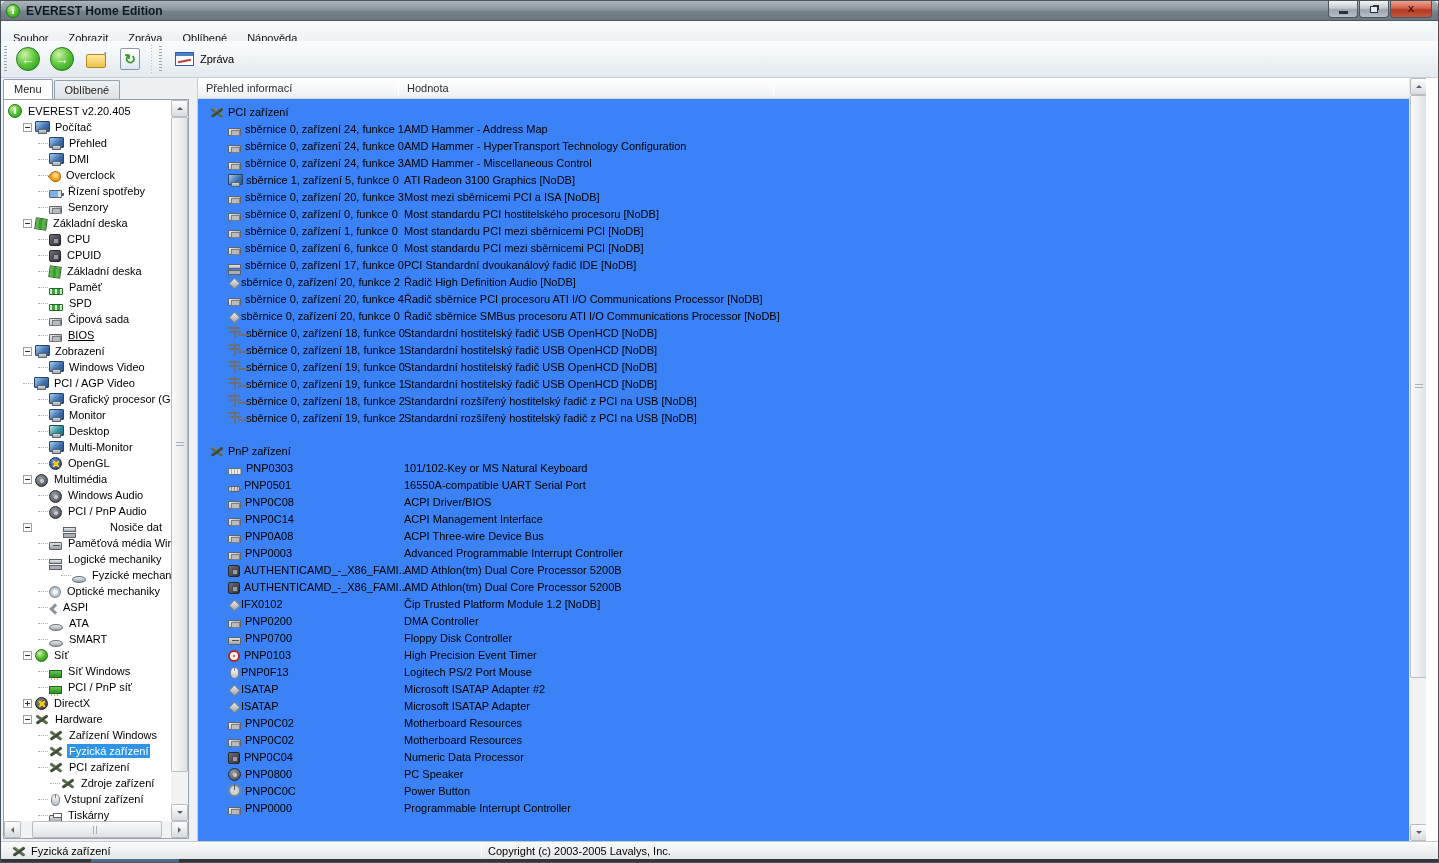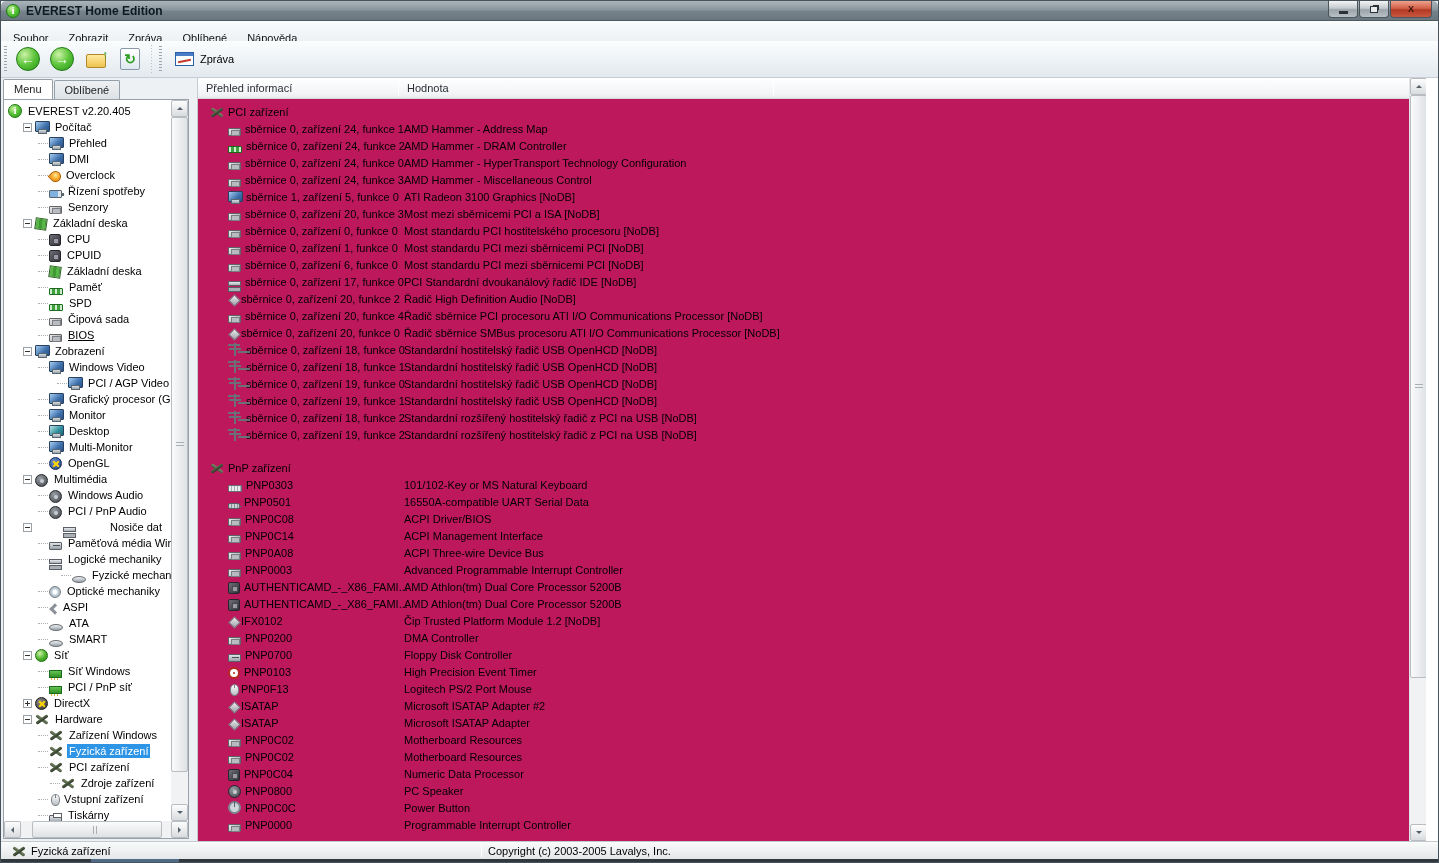--- a/index.html
+++ b/index.html
@@ -84,21 +84,21 @@
   .sb-thumb-v::after{content:"";position:absolute;left:4px;top:50%;margin-top:-3px;width:8px;height:6px;
     background:repeating-linear-gradient(#aab0b6 0 1px,transparent 1px 3px);}
   .sb-thumb-h{position:absolute;top:0;height:17px;border:1px solid #b9bdc2;border-radius:2px;
     background:linear-gradient(#fafbfb,#dfe2e5);cursor:grab;}
   .sb-thumb-h::after{content:"";position:absolute;top:4px;left:50%;margin-left:-4px;height:8px;width:6px;
     background:repeating-linear-gradient(90deg,#aab0b6 0 1px,transparent 1px 3px);}
   .tree-vscroll{position:absolute;right:0;top:0;bottom:17px;width:17px;}
   .tree-hscroll{position:absolute;left:0;right:0;bottom:0;height:17px;}
   .splitter{position:absolute;left:190px;top:0;width:6px;height:100%;cursor:ew-resize;}
   
-  .content{position:absolute;left:196px;top:0;right:29px;height:100%;background:#be185d;border-left:1px solid #c6ccd2;}
+  .content{position:absolute;left:196px;top:0;right:29px;height:100%;background:#3b82f6;border-left:1px solid #c6ccd2;}
   .list-header{position:absolute;left:0;right:0;top:0;height:21px;
     background:linear-gradient(#ffffff,#f2f4f6 80%,#e9ecef);border-bottom:1px solid #d5d9dd;color:#2b2f33;}
   .hcell{position:absolute;top:0;height:21px;line-height:21px;padding-left:8px;cursor:pointer;}
   .hdiv{position:absolute;top:2px;bottom:2px;width:1px;background:#d8dcе0;border-right:1px solid #fff;}
   .hdiv{background:#d8dce0;}
   .list-body{position:absolute;left:0;right:0;top:21px;bottom:0;overflow:hidden;padding-top:4px;}
   .group-header{height:17px;display:flex;align-items:center;padding-left:12px;}
   .group-header .gh-label{margin-left:4px;}
   .group-gap{height:16px;}
   .list-row{position:relative;height:17px;display:flex;align-items:center;padding-left:30px;cursor:default;}
@@ -325,21 +325,21 @@
             <div class="tree-item" style="padding-left: 19px;">
               <span class="expander"></span>
               <span class="ic ic-computer"></span>
               <span class="lbl">Zobrazení</span>
             </div>
             <div class="tree-item" style="padding-left: 34px;">
               <span class="stub"></span>
               <span class="ic ic-computer"></span>
               <span class="lbl">Windows Video</span>
             </div>
-            <div class="tree-item" style="padding-left: 19px; justify-content: flex-end;">
+            <div class="tree-item" style="padding-left: 19px;">
               <span class="stub"></span>
               <span class="ic ic-computer"></span>
               <span class="lbl">PCI / AGP Video</span>
             </div>
             <div class="tree-item" style="padding-left: 34px;">
               <span class="stub"></span>
               <span class="ic ic-computer"></span>
               <span class="lbl">Grafický procesor (GPU)</span>
             </div>
             <div class="tree-item" style="padding-left: 34px;">
@@ -499,25 +499,20 @@
           <div class="group-header">
             <span class="ic ic-hw"></span>
             <span class="gh-label">PCI zařízení</span>
           </div>
           <div class="list-row">
             <span class="ic ic-chip"></span>
             <span class="name">sběrnice 0, zařízení 24, funkce 1</span>
             <span class="value">AMD Hammer - Address Map</span>
           </div>
           <div class="list-row">
-            <span class="ic ic-ram"></span>
-            <span class="name">sběrnice 0, zařízení 24, funkce 2</span>
-            <span class="value">AMD Hammer - DRAM Controller</span>
-          </div>
-          <div class="list-row">
             <span class="ic ic-chip"></span>
             <span class="name">sběrnice 0, zařízení 24, funkce 0</span>
             <span class="value">AMD Hammer - HyperTransport Technology Configuration</span>
           </div>
           <div class="list-row">
             <span class="ic ic-chip"></span>
             <span class="name">sběrnice 0, zařízení 24, funkce 3</span>
             <span class="value">AMD Hammer - Miscellaneous Control</span>
           </div>
           <div class="list-row">
@@ -601,21 +596,21 @@
             <span class="gh-label">PnP zařízení</span>
           </div>
           <div class="list-row">
             <span class="ic ic-kbd"></span>
             <span class="name">PNP0303</span>
             <span class="value">101/102-Key or MS Natural Keyboard</span>
           </div>
           <div class="list-row">
             <span class="ic ic-serial"></span>
             <span class="name">PNP0501</span>
-            <span class="value">16550A-compatible UART Serial Data</span>
+            <span class="value">16550A-compatible UART Serial Port</span>
           </div>
           <div class="list-row">
             <span class="ic ic-chip"></span>
             <span class="name">PNP0C08</span>
             <span class="value">ACPI Driver/BIOS</span>
           </div>
           <div class="list-row">
             <span class="ic ic-chip"></span>
             <span class="name">PNP0C14</span>
             <span class="value">ACPI Management Interface</span>

